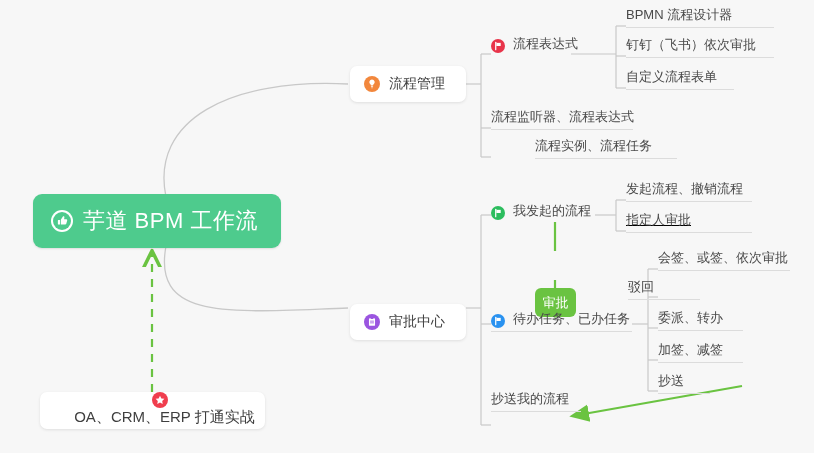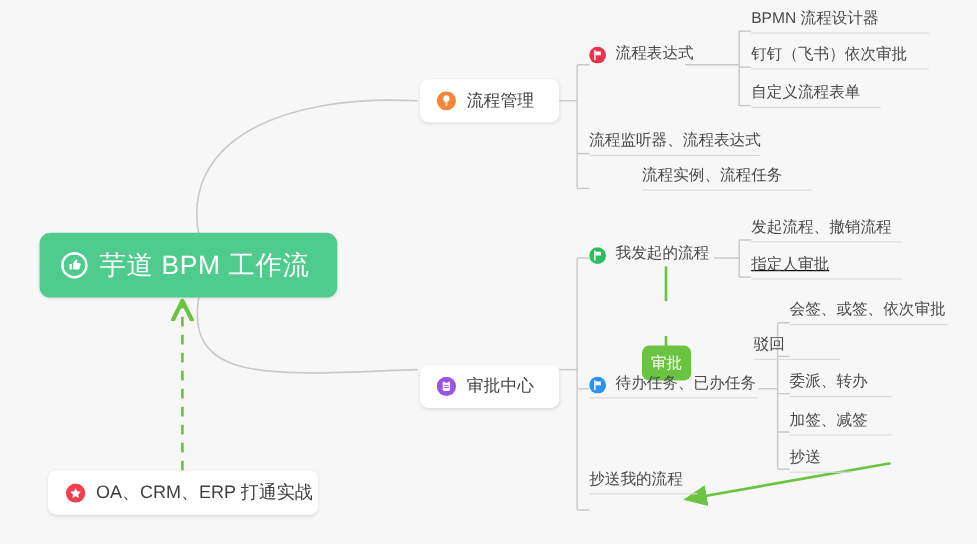--- a/index.html
+++ b/index.html
@@ -304,21 +304,21 @@
     <span class="leaf-label">加签、减签</span>
   </div>
   <div class="leaf-node" style="left:658px; top:374px; width:52px; height:20px;">
     <span class="leaf-label">抄送</span>
   </div>
 
   <div class="leaf-node" style="left:491px; top:392px; width:90px; height:20px;">
     <span class="leaf-label">抄送我的流程</span>
   </div>
 
-  <div class="card-node" style="left:40px; top:392px; width:225px; height:37px; padding-left:15px;">
+  <div class="card-node" style="left:40px; top:392px; width:225px; height:37px; padding-left:15px;flex-direction:column;">
     <span class="icon-circle">
       <svg width="16" height="16" viewBox="0 0 20 20">
         <circle cx="10" cy="10" r="10" fill="#f03e4e"></circle>
         <path d="M10 4.6l1.7 3.4 3.8 0.55-2.75 2.68 0.65 3.77L10 13.2l-3.4 1.8 0.65-3.77L4.5 8.55 8.3 8z" fill="#ffffff"></path>
       </svg>
     </span>
     <span class="card-label" style="font-size:15px;">OA、CRM、ERP 打通实战</span>
   </div>
 
 </div>

